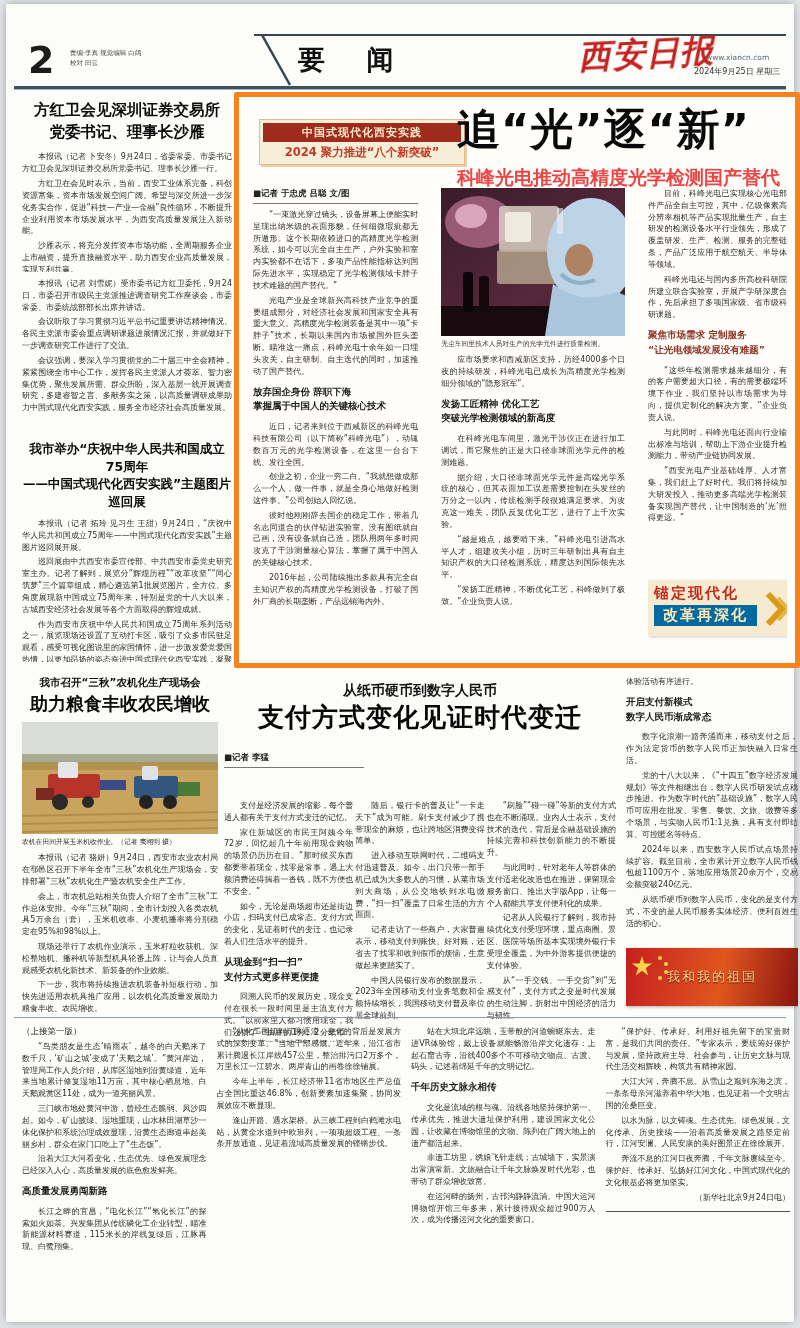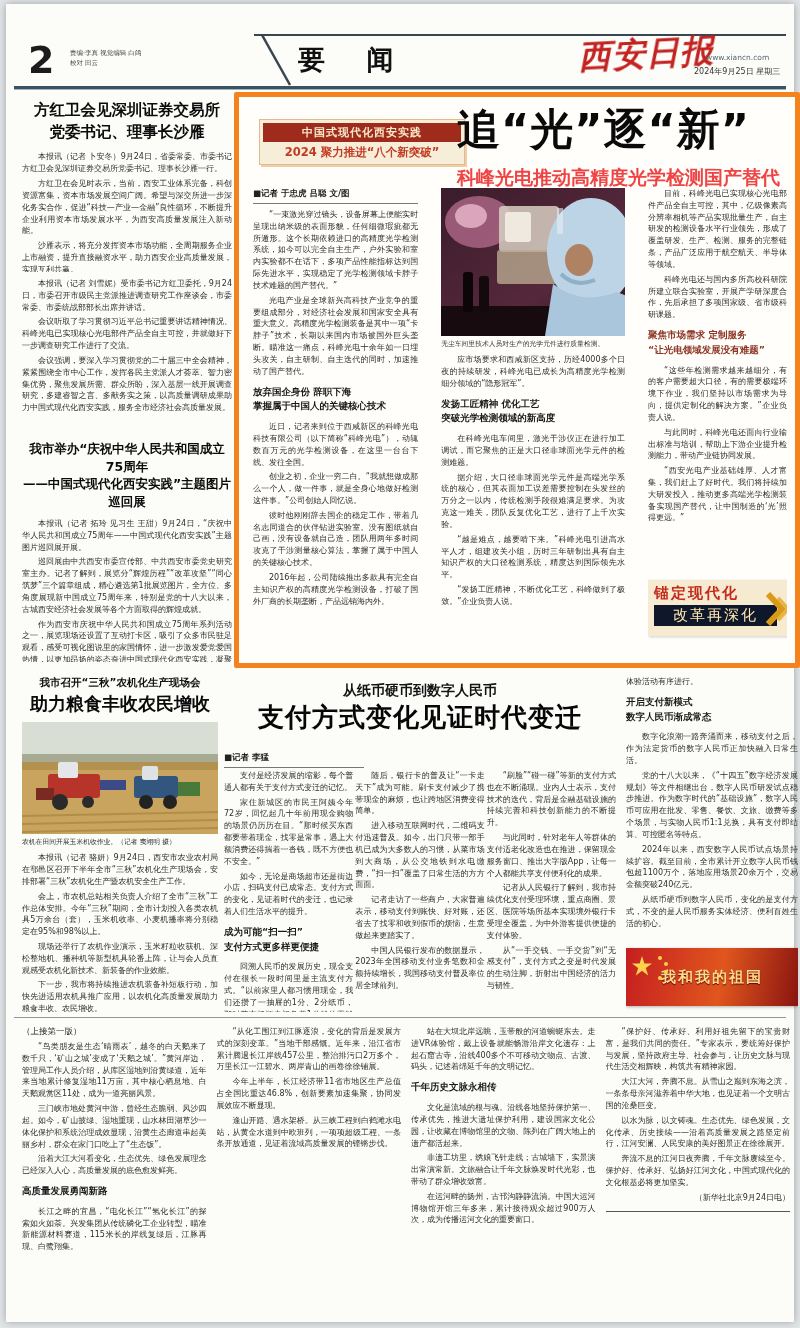--- a/index.html
+++ b/index.html
@@ -52,41 +52,41 @@
   .f-title{font-size:43px;font-weight:900;color:#0a0a0a;margin:0;letter-spacing:1px;filter:blur(.2px)}
   .f-sub{font-size:19px;font-weight:700;color:#ef4444;margin:6px 0 0;filter:blur(.2px)}
   .f-cols{left:14px;top:91px;width:534px;height:454px;display:flex;gap:23px}
   .f-col{overflow:hidden}
   .fc1{width:176px}.fc2{width:196px}.fc3{width:148px;position:relative}
   .f3-text{height:384px;overflow:hidden}
   .photo{width:196px;height:148px;background:#2a1520;overflow:hidden}
   .reform-banner{position:absolute;left:0;bottom:6px;width:148px;height:56px;background:#f6ead0;
                  box-shadow:1px 1px 3px rgba(0,0,0,.2);padding:4px 6px;box-sizing:border-box}
   .rb-l1{color:#c32b1c;font-size:15px;font-weight:900;letter-spacing:2px}
-  .rb-l2{display:inline-block;background:#0f172a;color:#ffe9b0;font-size:15px;font-weight:400;
-         padding:1px 19px;margin-top:2px;letter-spacing:2px}
+  .rb-l2{display:inline-block;background:#0369a1;color:#ffe9b0;font-size:15px;font-weight:700;
+         padding:1px 9px;margin-top:2px;letter-spacing:2px}
   .rb-arrow{position:absolute;right:2px;top:10px}
 
   
   .harvest{left:16px;top:672px;width:196px;height:338px;overflow:hidden}
   .h-kicker{font-size:10.5px;font-weight:700;text-align:center;color:#111;margin:0 0 2px;filter:blur(.2px)}
   .h-title{font-size:18px;font-weight:900;text-align:center;color:#0a0a0a;margin:0 0 6px;filter:blur(.2px)}
   .h-photo{width:196px;height:112px;overflow:hidden}
   .pay-head{left:218px;top:678px;width:392px;text-align:center}
   .p-kicker{font-size:14px;font-weight:700;color:#141414;margin:0;filter:blur(.2px)}
   .p-title{font-size:26px;font-weight:900;color:#070707;margin:0 0 0;letter-spacing:1px;filter:blur(.2px)}
   .pay-byline{left:218px;top:748px;width:140px}
-  .pay-cols{left:218px;top:766px;width:392px;height:242px;display:flex;gap:2px}
+  .pay-cols{left:218px;top:796px;width:392px;height:242px;display:flex;gap:2px}
   .pay-col{flex:1;overflow:hidden}
   .pay-col4{left:620px;top:672px;width:172px;height:338px;overflow:hidden;position:absolute}
   .p4-text{height:262px;overflow:hidden}
   .flag-banner{position:absolute;left:0;bottom:8px;width:172px;height:58px;
                background:linear-gradient(100deg,#c51f1f,#e0561e 55%,#8a1410);
                display:flex;align-items:center;justify-content:center;box-shadow:0 1px 3px rgba(0,0,0,.3)}
-  .flag-text{color:#ffd98a;font-size:15px;font-weight:700;letter-spacing:2px;text-shadow:0 1px 1px #5a0c08}
+  .flag-text{color:#ffd98a;font-size:13px;font-weight:400;letter-spacing:2px;text-shadow:0 1px 1px #5a0c08}
   .flag-stars{position:absolute;left:6px;top:4px}
 
   
   .bottom-rule{left:8px;top:1013px;width:772px;height:1px;background:#8e9aa0}
   .bottom-cols{left:16px;top:1022px;width:768px;height:292px;display:flex;gap:10px}
   .b-col{flex:1;overflow:hidden}
   .continued{font-size:8.5px;color:#222;margin:0 0 3px;filter:blur(.3px)}
   .endrule{border-top:1px solid #555;margin-top:5px;width:100%}
   .diag-svg{left:254px;top:31px}
 </style>
@@ -120,21 +120,21 @@
     <div>
         <p class="para">本报讯（记者 卜安冬）9月24日，省委常委、市委书记方红卫会见深圳证券交易所党委书记、理事长沙雁一行。</p>
         <p class="para">方红卫在会见时表示，当前，西安工业体系完备，科创资源富集，资本市场发展空间广阔。希望与深交所进一步深化务实合作，促进“科技—产业—金融”良性循环，不断提升企业利用资本市场发展水平，为西安高质量发展注入新动能。</p>
         <p class="para">沙雁表示，将充分发挥资本市场功能，全周期服务企业上市融资，提升直接融资水平，助力西安企业高质量发展，实现互利共赢。</p>
       </div>
   </article>
 
   <article class="ab article art2">
     <div>
         <p class="para">本报讯（记者 刘雪妮）受市委书记方红卫委托，9月24日，市委召开市级民主党派推进调查研究工作座谈会，市委常委、市委统战部部长出席并讲话。</p>
-        <p class="para">会议听取了学习贯彻习近平总书记重要讲话精神情况、科峰光电已实现核心光电部件产品全自主可控，并就做好下一步调查研究工作进行了交流。</p>
+        <p class="para">会议听取了学习贯彻习近平总书记重要讲话精神情况、各民主党派市委会重点调研课题进展情况汇报，并就做好下一步调查研究工作进行了交流。</p>
         <p class="para">会议强调，要深入学习贯彻党的二十届三中全会精神，紧紧围绕全市中心工作，发挥各民主党派人才荟萃、智力密集优势，聚焦发展所需、群众所盼，深入基层一线开展调查研究，多建睿智之言、多献务实之策，以高质量调研成果助力中国式现代化西安实践，服务全市经济社会高质量发展。</p>
       </div>
   </article>
 
   <article class="ab article art3">
     <h2 class="a-title">
       <span class="t1">我市举办“庆祝中华人民共和国成立75周年</span>
       <span class="t2">——中国式现代化西安实践”主题图片巡回展</span>
     </h2>
     <div>
@@ -286,21 +286,21 @@
   </div>
   <div class="ab byline pay-byline">■记者 李猛</div>
   <div class="ab pay-cols">
     <div class="pay-col">
       <div>
           <p class="para">支付是经济发展的缩影，每个普通人都有关于支付方式变迁的记忆。</p>
           <p class="para">家住新城区的市民王阿姨今年72岁，回忆起几十年前用现金购物的场景仍历历在目。“那时候买东西都要带着现金，找零是常事，遇上大额消费还得揣着一沓钱，既不方便也不安全。”</p>
           <p class="para">如今，无论是商场超市还是街边小店，扫码支付已成常态。支付方式的变化，见证着时代的变迁，也记录着人们生活水平的提升。</p>
         </div>
       <h3 class="subhead">
-        <span>成为可能“扫一扫”</span><br>
+        <span>从现金到“扫一扫”</span><br>
         <span>支付方式更多样更便捷</span>
       </h3>
       <div>
           <p class="para">回溯人民币的发展历史，现金支付在很长一段时间里是主流支付方式。“以前家里人都习惯用现金，我们还攒了一抽屉的1分、2分纸币，那时菜市场还专门备着1分钱的零钱盒。”市民李先生向记者聊起了儿时的记忆。</p>
         </div>
     </div>
     <div class="pay-col">
       <div>
           <p class="para">随后，银行卡的普及让“一卡走天下”成为可能。刷卡支付减少了携带现金的麻烦，也让跨地区消费变得简单。</p>
           <p class="para">进入移动互联网时代，二维码支付迅速普及。如今，出门只带一部手机已成为大多数人的习惯，从菜市场到大商场，从公交地铁到水电缴费，“扫一扫”覆盖了日常生活的方方面面。</p>

